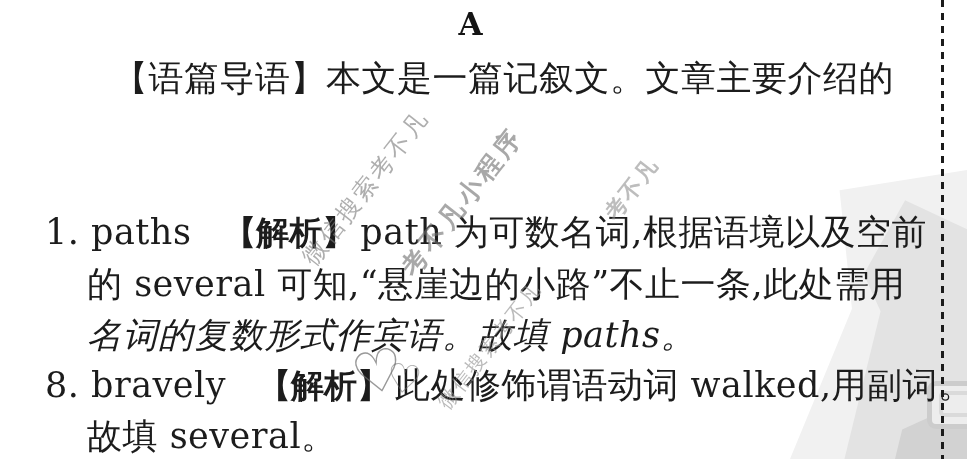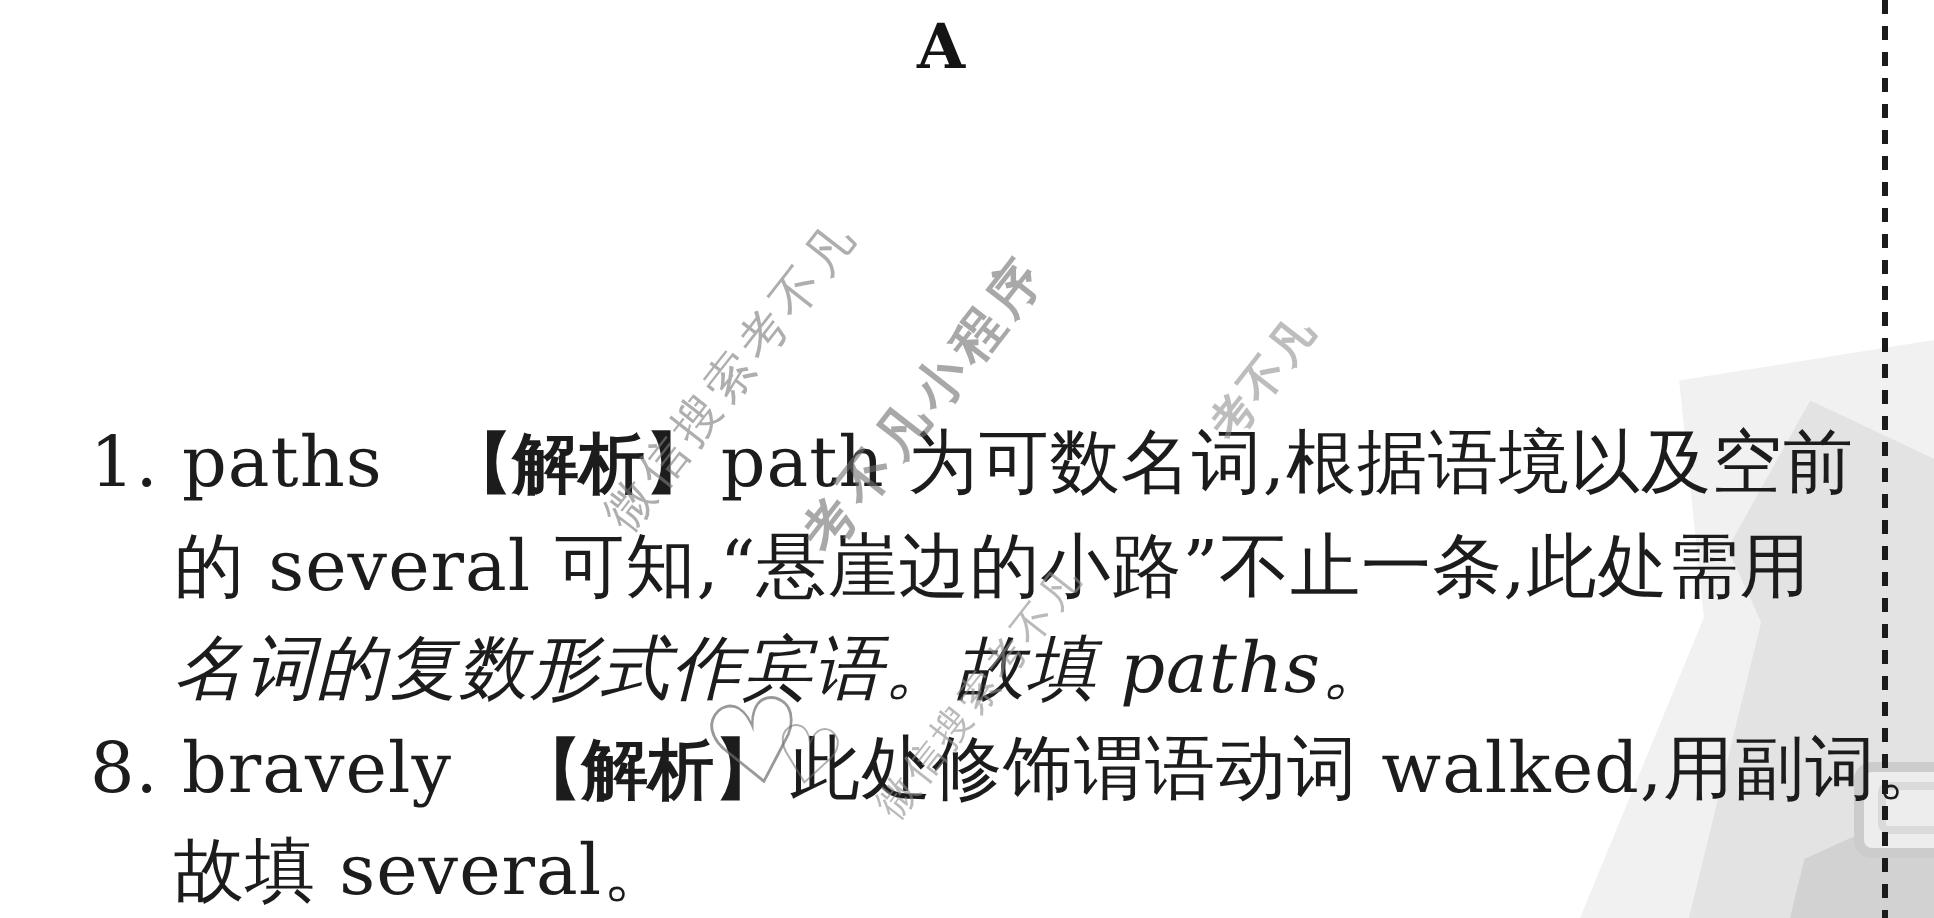--- a/index.html
+++ b/index.html
@@ -68,20 +68,23 @@
 
   <div class="wm wm-1">微信搜索考不凡</div>
   <div class="wm wm-2">考不凡小程序</div>
   <div class="wm wm-3">微信搜索考不凡</div>
   <div class="wm wm-4">考不凡</div>
   <div class="heart heart-1">♡</div>
   <div class="heart heart-2">♡</div>
 
   <div class="ttl">A</div>
 
+  <div class="line l1">
+    <span>【语篇导语】本文是一篇记叙文。文章主要介绍的</span>
+  </div>
 
   <div class="line l4">
     <span class="seg-head">1. paths</span><span class="seg-jiexi">【解析】</span><span>path 为可数名词,根据语境以及空前</span>
   </div>
   <div class="line l5">
     <span>的 several 可知,“悬崖边的小路”不止一条,此处需用</span>
   </div>
   <div class="line l6">
     <span>名词的复数形式作宾语。故填 paths。</span>
   </div>

